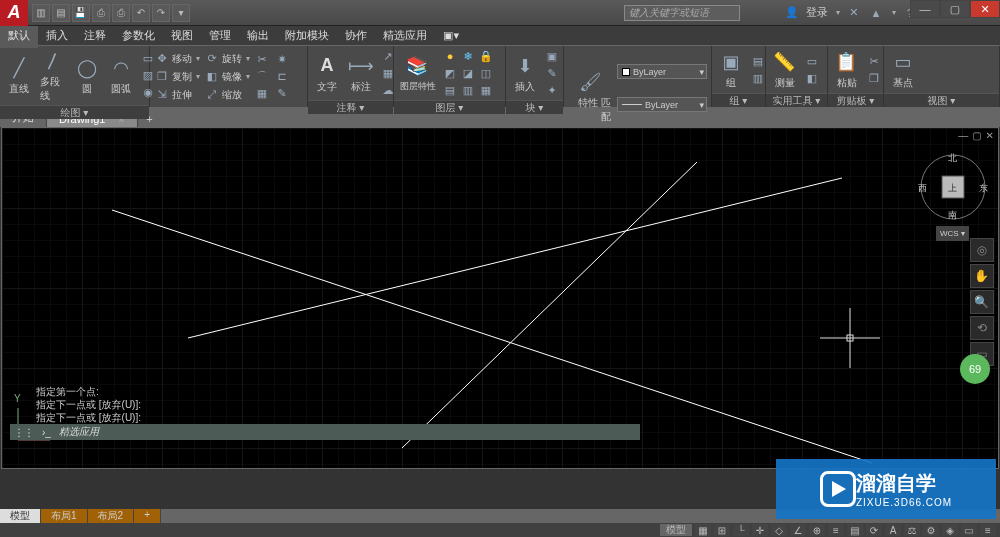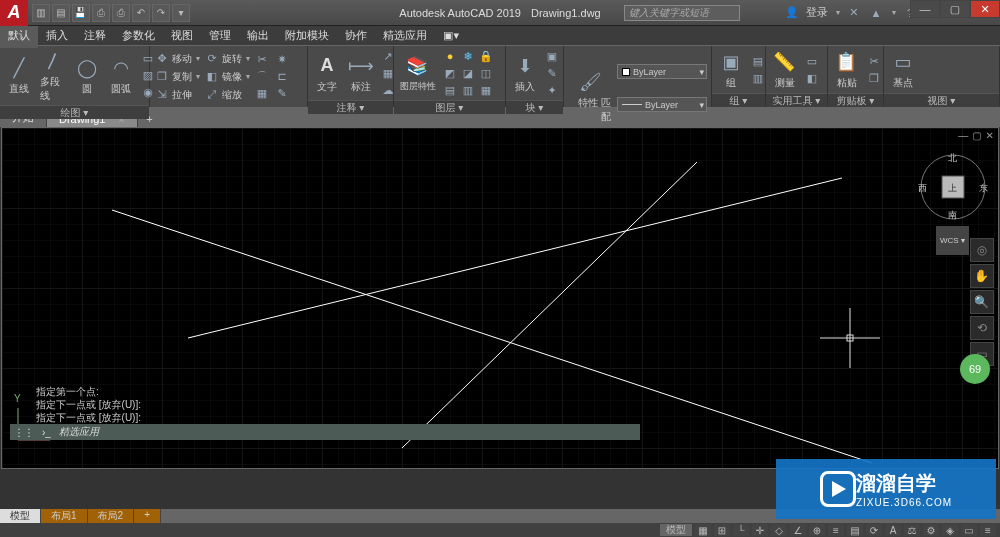--- a/index.html
+++ b/index.html
@@ -95,24 +95,20 @@
   <div class="qat">
     <div class="qat-i">▥</div>
     <div class="qat-i">▤</div>
     <div class="qat-i">💾</div>
     <div class="qat-i">⎙</div>
     <div class="qat-i">⎙</div>
     <div class="qat-i">↶</div>
     <div class="qat-i">↷</div>
     <div class="qat-i">▾</div>
   </div>
-  <div class="title-center">
-    <span>Autodesk AutoCAD 2019</span>
-    <span>Drawing1.dwg</span>
-  </div>
   <div class="title-search">键入关键字或短语</div>
   <div class="title-right">
     <span class="ico">👤</span>
     <span>登录</span>
     <span class="carets">▾</span>
     <span class="ico">✕</span>
     <span class="ico">▲</span>
     <span class="carets">▾</span>
     <span class="ico">?</span>
     <span class="carets">▾</span>
@@ -402,21 +398,21 @@
   <div class="vcube">
     <svg width="70" height="70">
       <circle cx="35" cy="35" r="32" fill="none" stroke="#777"></circle>
       <rect x="24" y="24" width="22" height="22" fill="#bbb" stroke="#555"></rect>
     </svg>
     <div style="position:absolute;top:0;left:30px;font-size:9px">北</div>
     <div style="position:absolute;bottom:0;left:30px;font-size:9px">南</div>
     <div style="position:absolute;top:30px;right:0;font-size:9px">东</div>
     <div style="position:absolute;top:30px;left:0;font-size:9px">西</div>
     <div style="position:absolute;top:30px;left:30px;font-size:9px;color:#333">上</div>
-    <div style="position:absolute;top:74px;left:18px;font-size:8px;background:#444;padding:10px 4px">WCS ▾</div>
+    <div style="position:absolute;top:74px;left:18px;font-size:8px;background:#444;padding:3px 4px">WCS ▾</div>
   </div>
 
   <div class="navbar">
     <div class="nav-i">◎</div>
     <div class="nav-i">✋</div>
     <div class="nav-i">🔍</div>
     <div class="nav-i">⟲</div>
     <div class="nav-i">▭</div>
   </div>
 

